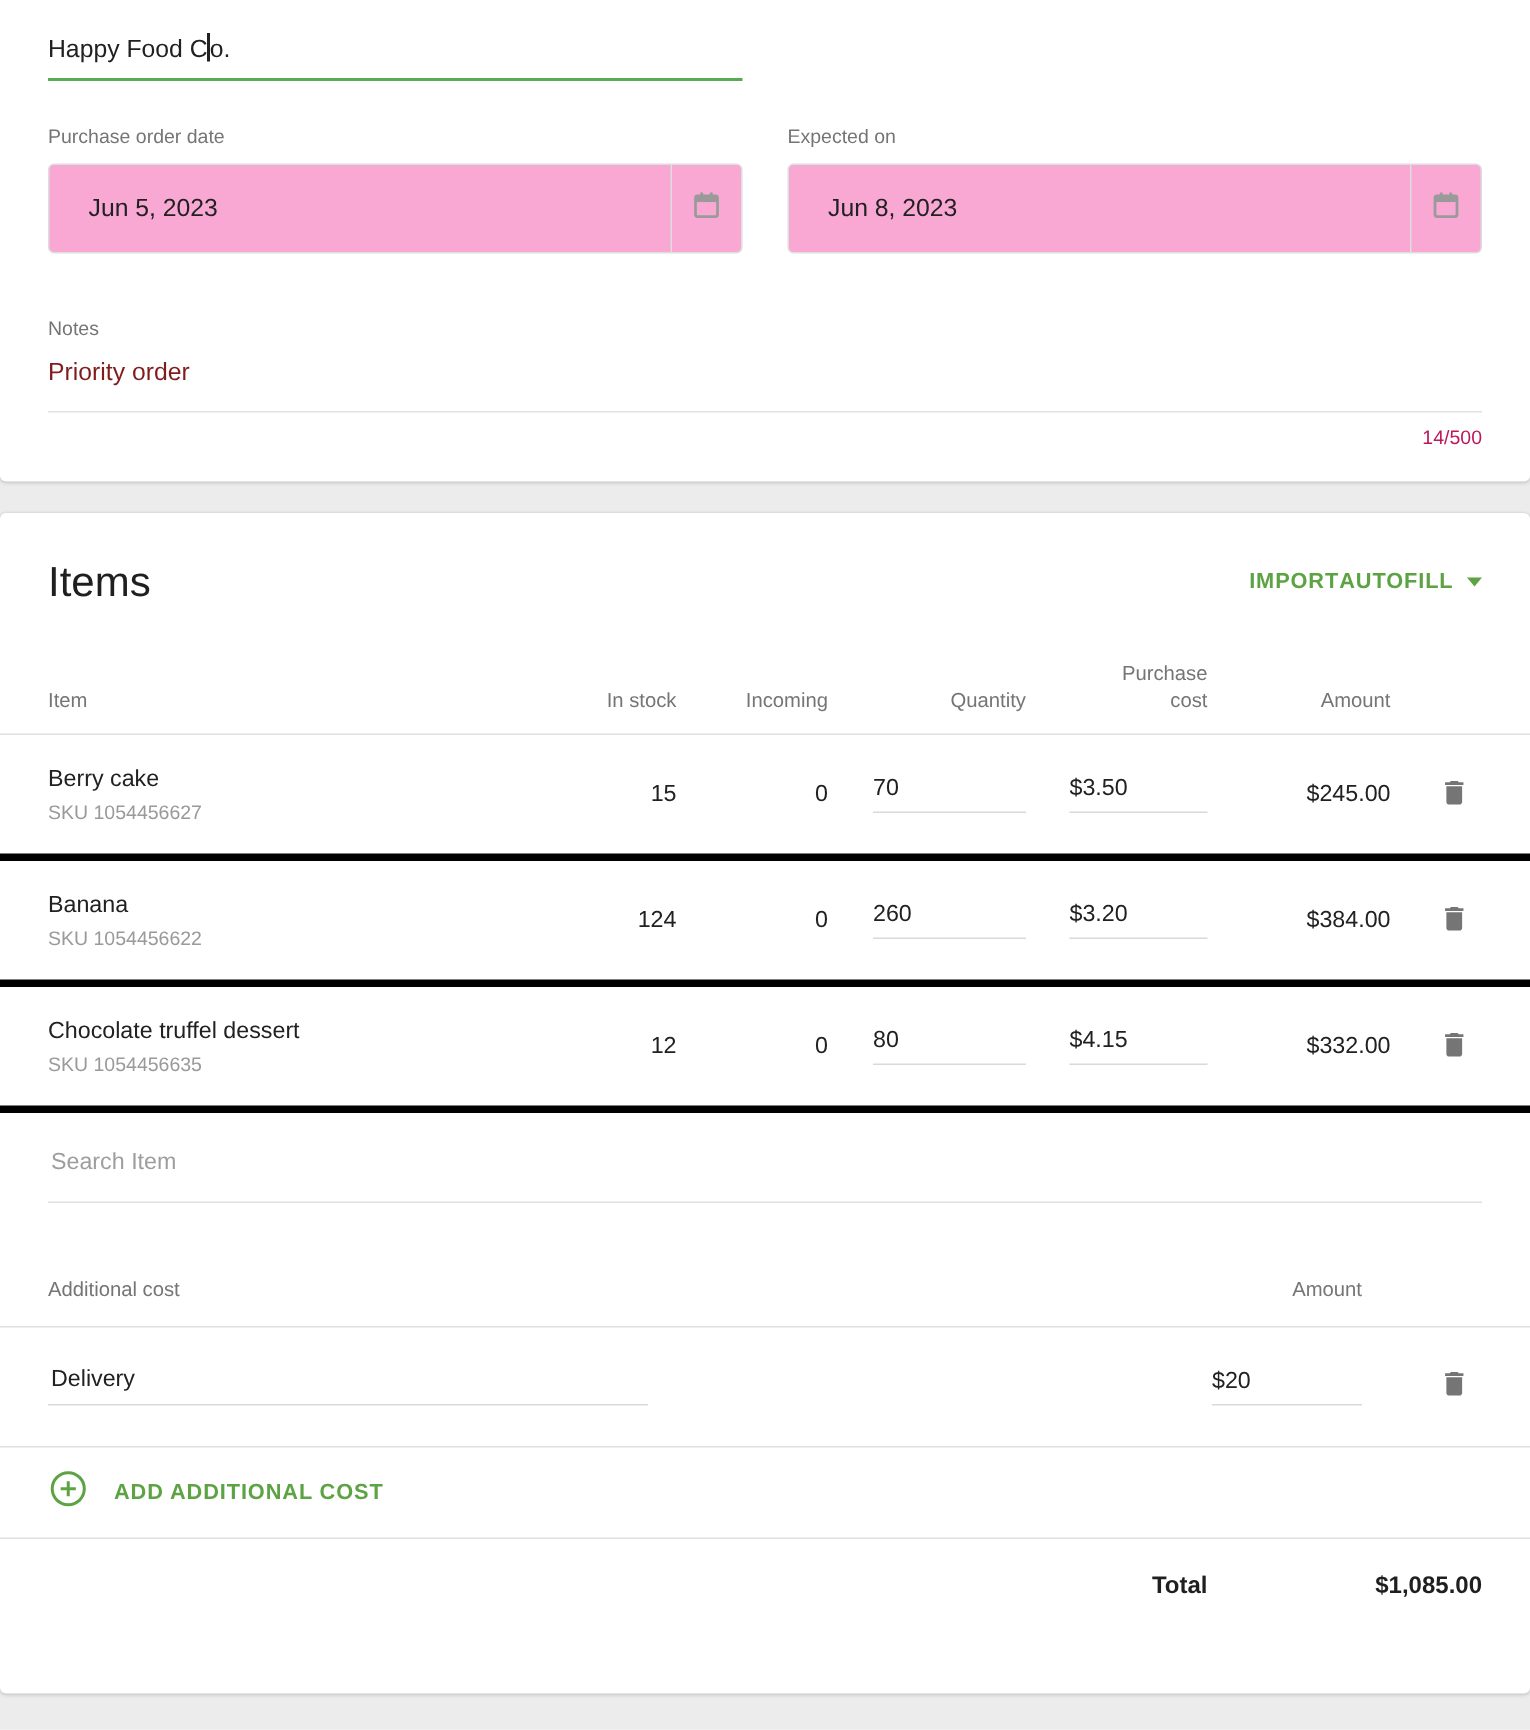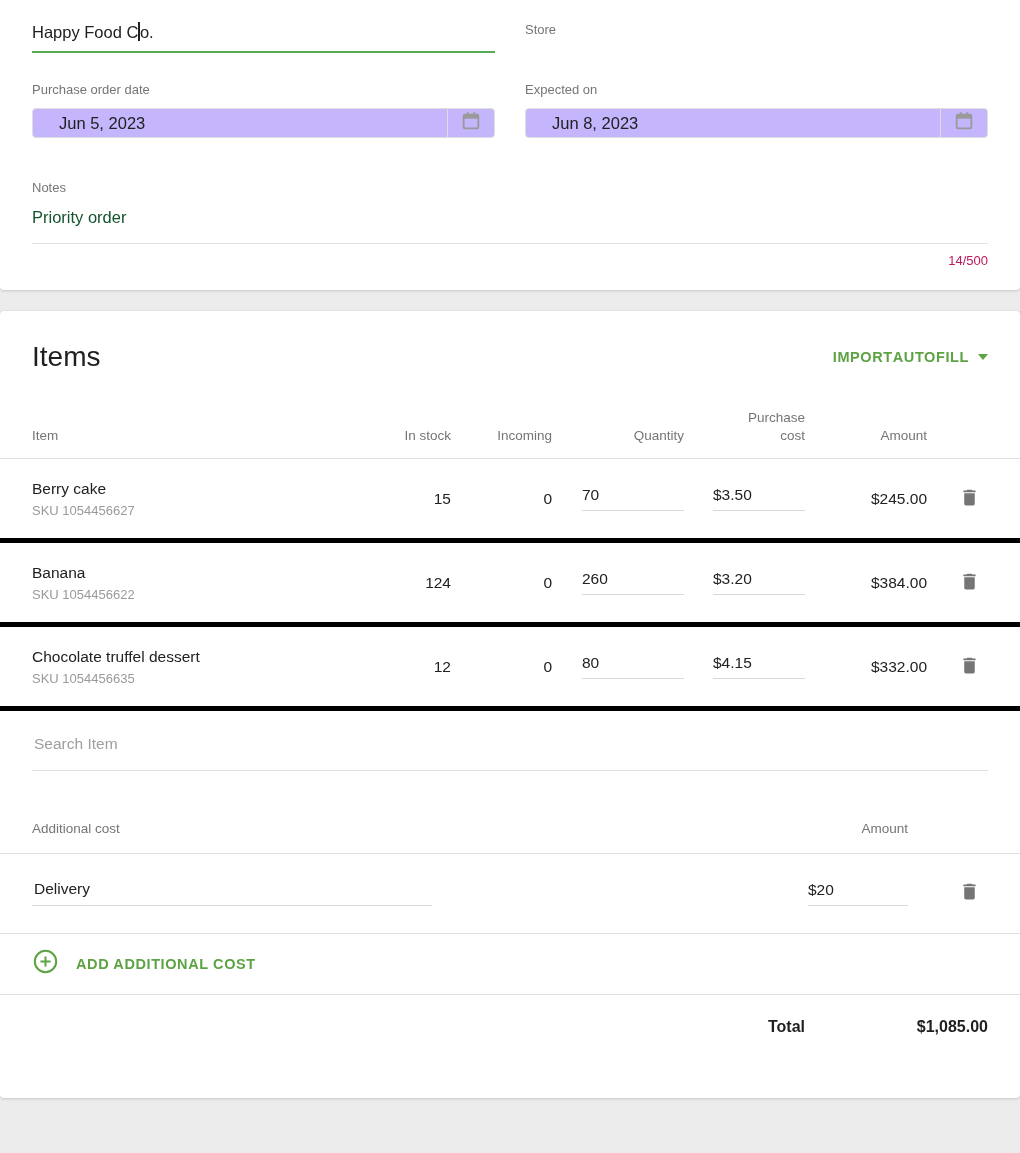--- a/index.html
+++ b/index.html
@@ -11,25 +11,25 @@
   
   .form-grid { display:grid; grid-template-columns:1fr 1fr; column-gap:30px; }
   .field-label { font-size:13px; color:#757575; margin-bottom:11px; }
   .field-label.green { color:#64b75f; }
   .text-value { font-size:16.5px; color:#212121; }
   .supplier-box { border-bottom:2px solid #57ab57; padding-bottom:9px; }
   .caret { display:inline-block; width:1.5px; height:19px; background:#212121; vertical-align:-3px; }
   .select-box { display:flex; align-items:center; justify-content:space-between; border-bottom:1px solid #e4e4e4; padding-bottom:10px; }
   .dd-arrow { width:0; height:0; border-left:5px solid transparent; border-right:5px solid transparent; border-top:6px solid #616161; margin-right:8px; }
   .row2 { margin-top:29px; }
-  .date-box { display:flex; align-items:stretch; border:1px solid #dedede; border-radius:4px; height:30px; background:#c4b5fd; }
+  .date-box { display:flex; align-items:stretch; border:1px solid #dedede; border-radius:4px; height:60px; background:#f9a8d4; }
   .date-value { flex:1; display:flex; align-items:center; padding-left:26px; font-size:16.5px; color:#212121; }
   .cal-btn { width:47px; border-left:1px solid #dedede; display:flex; align-items:center; justify-content:center; cursor:pointer; }
   .notes-wrap { margin-top:42px; }
-  .notes-value { font-size:16.5px; color:#14532d; margin-top:13px; padding-bottom:16px; border-bottom:1px solid #e2e2e2; }
+  .notes-value { font-size:16.5px; color:#7f1d1d; margin-top:13px; padding-bottom:16px; border-bottom:1px solid #e2e2e2; }
   .notes-counter { text-align:right; font-size:13px; color:#be185d; margin-top:9px; }
 
   
   .items-head { display:flex; justify-content:space-between; align-items:center; padding:30px 32px 0; }
   .items-title { font-size:28px; color:#1f1f1f; }
   .head-actions { display:flex; align-items:center; }
   .txt-btn { font-size:14.5px; font-weight:bold; color:#5da344; letter-spacing:.6px; cursor:pointer; display:flex; align-items:center; gap:9px; background:none; border:none; font-family:inherit; }
   .dd-arrow-green { width:0; height:0; border-left:5px solid transparent; border-right:5px solid transparent; border-top:6px solid #5da344; }
 
   .tbl-grid { display:grid; grid-template-columns:1fr 100px 101px 132px 121px 122px 61px; align-items:center; padding:0 32px; }
@@ -66,21 +66,20 @@
 </style>
 </head>
 <body>
 
 <div class="card card-top">
   <div class="form-grid">
     <div>
       <div class="supplier-box text-value"><span>Happy Food C</span><span class="caret"></span><span>o.</span></div>
     </div>
     <div>
-      <div class="field-label">Store</div>
     </div>
   </div>
 
   <div class="form-grid row2">
     <div>
       <div class="field-label">Purchase order date</div>
       <div class="date-box">
         <div class="date-value">Jun 5, 2023</div>
         <div class="cal-btn">
           <span>

